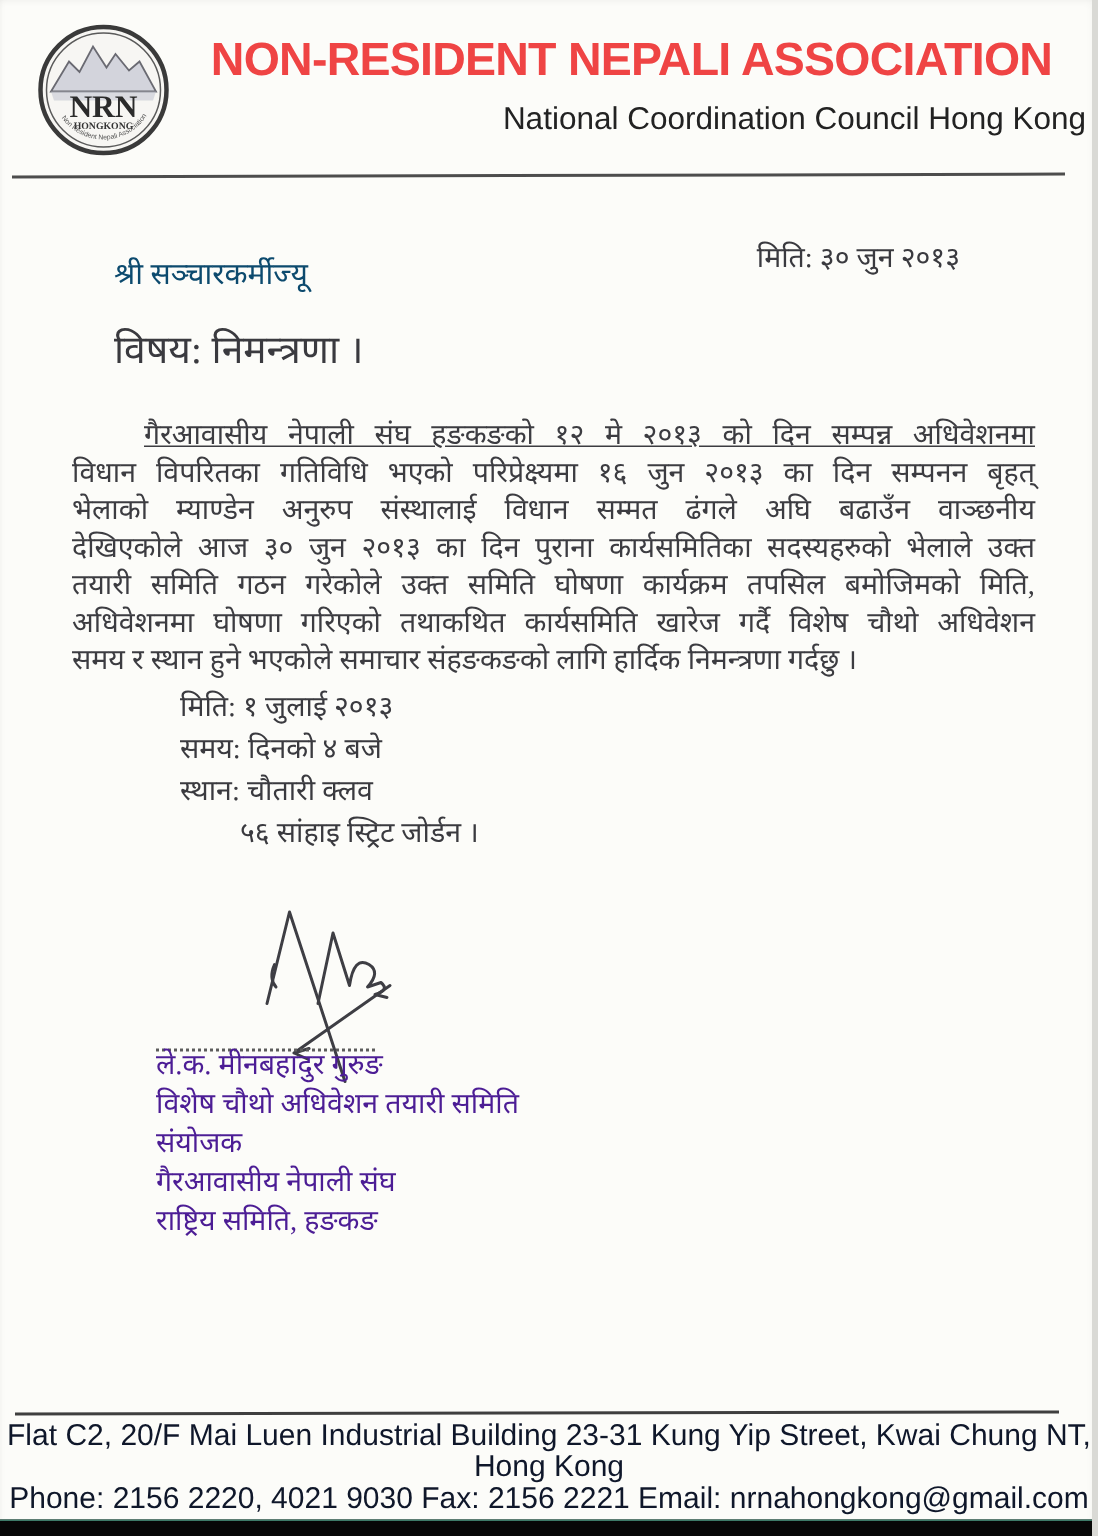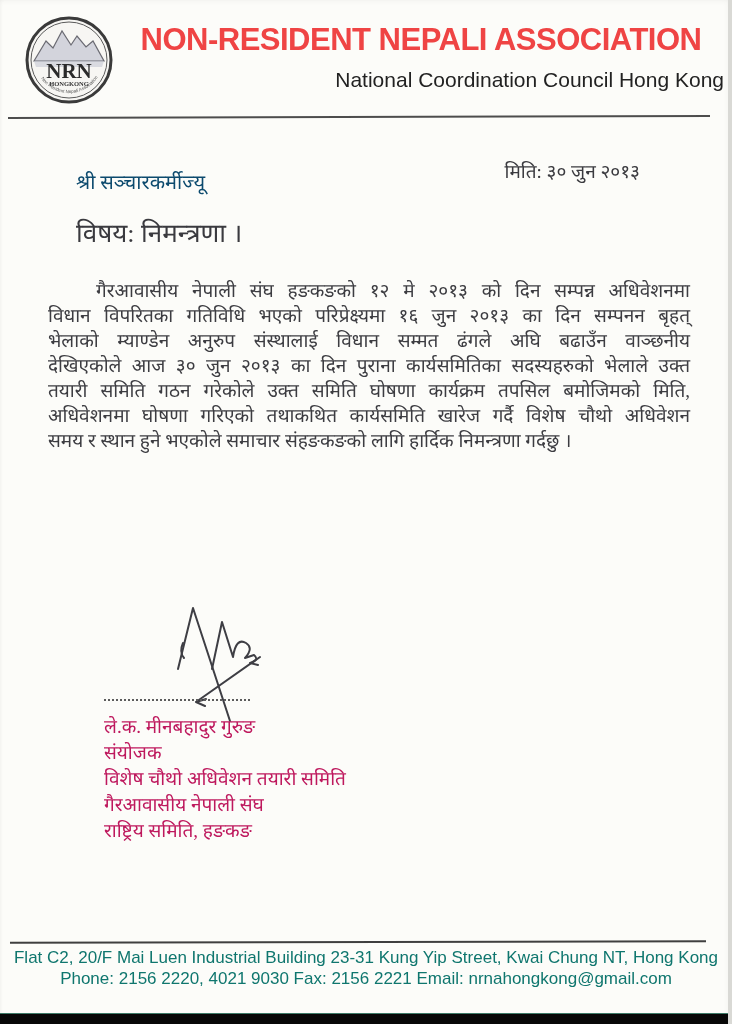--- a/index.html
+++ b/index.html
@@ -20,36 +20,36 @@
   .rule { position:absolute; height:2px; background:#4d4d4d; }
   .header-rule { left:8px; right:22px; top:116px; transform:rotate(-.15deg); }
   
   .dn { font-family:"Liberation Serif", serif; } 
   .date-line { position:absolute; top:138px; right:92px; font-size:19px; color:#3a3a3f;margin-top:20px; }
   .addressee { position:absolute; top:168px; left:76px; font-size:20px; color:#0c4a6e; }
   .subject   { position:absolute; top:214px; left:76px; font-size:26px; color:#3a3a3f; }
   
   .body-block { position:absolute; top:278px; left:48px; right:42px; font-size:19px; color:#3c3c41; }
   .body-line { line-height:25px; text-align:justify; text-align-last:justify; }
-  .body-line:first-child { text-indent:48px; }
+  .body-line:first-child { text-indent:48px;text-decoration:underline; }
   .body-line:last-child { text-align-last:left; }
   
   .details { position:absolute; top:458px; left:120px; font-size:19px; color:#3a3a3f; }
   .detail-line { line-height:28px; }
   .detail-line.indent { padding-left:40px; }
   
   .signature-svg { position:absolute; left:150px; top:597px; width:140px; height:132px; }
   .dotted-line { position:absolute; left:104px; top:699px; width:146px;
                  border-top:2px dotted #5c5c5c; }
-  .signer { position:absolute; top:714px; left:104px; font-size:19px; color:#be185d; }
+  .signer { position:absolute; top:698px; left:104px; font-size:19px; color:#4c1d95; }
   .signer div { line-height:26px; }
   
   .footer-rule { left:10px; right:26px; top:941px; transform:rotate(-.12deg); background:#3f3f3f; }
   .footer { position:absolute; top:947px; left:0; right:0; text-align:center;
-            font-size:17px; color:#0f766e; line-height:21px; }
+            font-size:20px; color:#0f172a; line-height:21px; }
   .bottom-bar { position:absolute; left:0; right:0; bottom:0; height:10px;
                 background:#070707; border-top:1px solid #3d7a68; }
   .edge-right { position:absolute; top:0; bottom:0; right:0; width:4px; background:#d9d9d5; }
 </style>
 </head>
 <body>
 
 <div class="page">
 
   <svg class="logo" viewBox="0 0 90 90">
@@ -80,35 +80,41 @@
   <div class="body-block dn">
     <div class="body-line">गैरआवासीय नेपाली संघ हङकङको १२ मे २०१३ को दिन सम्पन्न अधिवेशनमा</div>
     <div class="body-line">विधान विपरितका गतिविधि भएको परिप्रेक्ष्यमा १६ जुन २०१३ का दिन सम्पनन बृहत्</div>
     <div class="body-line">भेलाको म्याण्डेन अनुरुप संस्थालाई विधान सम्मत ढंगले अघि बढाउँन वाञ्छनीय</div>
     <div class="body-line">देखिएकोले आज ३० जुन २०१३ का दिन पुराना कार्यसमितिका सदस्यहरुको भेलाले उक्त</div>
     <div class="body-line">तयारी समिति गठन गरेकोले उक्त समिति घोषणा कार्यक्रम तपसिल बमोजिमको मिति,</div>
     <div class="body-line">अधिवेशनमा घोषणा गरिएको तथाकथित कार्यसमिति खारेज गर्दै विशेष चौथो अधिवेशन</div>
     <div class="body-line">समय र स्थान हुने भएकोले समाचार संहङकङको लागि हार्दिक निमन्त्रणा गर्दछु ।</div>
   </div>
 
+  <div class="details dn">
+    <div class="detail-line">मिति: १ जुलाई २०१३</div>
+    <div class="detail-line">समय: दिनको ४ बजे</div>
+    <div class="detail-line">स्थान: चौतारी क्लव</div>
+    <div class="detail-line indent">५६ सांहाइ स्ट्रिट जोर्डन ।</div>
+  </div>
 
   <svg class="signature-svg" viewBox="0 0 140 132">
     <g fill="none" stroke="#3e3e44" stroke-width="2" stroke-linecap="round" stroke-linejoin="round">
       <path d="M33,46 q-4,9 1,15"></path>
       <path d="M28,72 L43,11 L80,124"></path>
       <path d="M62,72 L72,25 L83,60 Q86,40 96,46 Q104,51 95,61 L104,58 Q110,63 100,66 L108,68"></path>
       <path d="M110,60 L46,105 M46,105 l10,-3 m-10,3 l9,4"></path>
     </g>
   </svg>
   <div class="dotted-line"></div>
 
   <div class="signer dn">
     <div>ले.क. मीनबहादुर गुरुङ</div>
+    <div>विशेष चौथो अधिवेशन तयारी समिति</div>
     <div>संयोजक</div>
-    <div>विशेष चौथो अधिवेशन तयारी समिति</div>
     <div>गैरआवासीय नेपाली संघ</div>
     <div>राष्ट्रिय समिति, हङकङ</div>
   </div>
 
   <div class="rule footer-rule"></div>
   <div class="footer">
     <div>Flat C2, 20/F Mai Luen Industrial Building 23-31 Kung Yip Street, Kwai Chung NT, Hong Kong</div>
     <div>Phone: 2156 2220, 4021 9030 Fax: 2156 2221 Email: nrnahongkong@gmail.com</div>
   </div>
 

